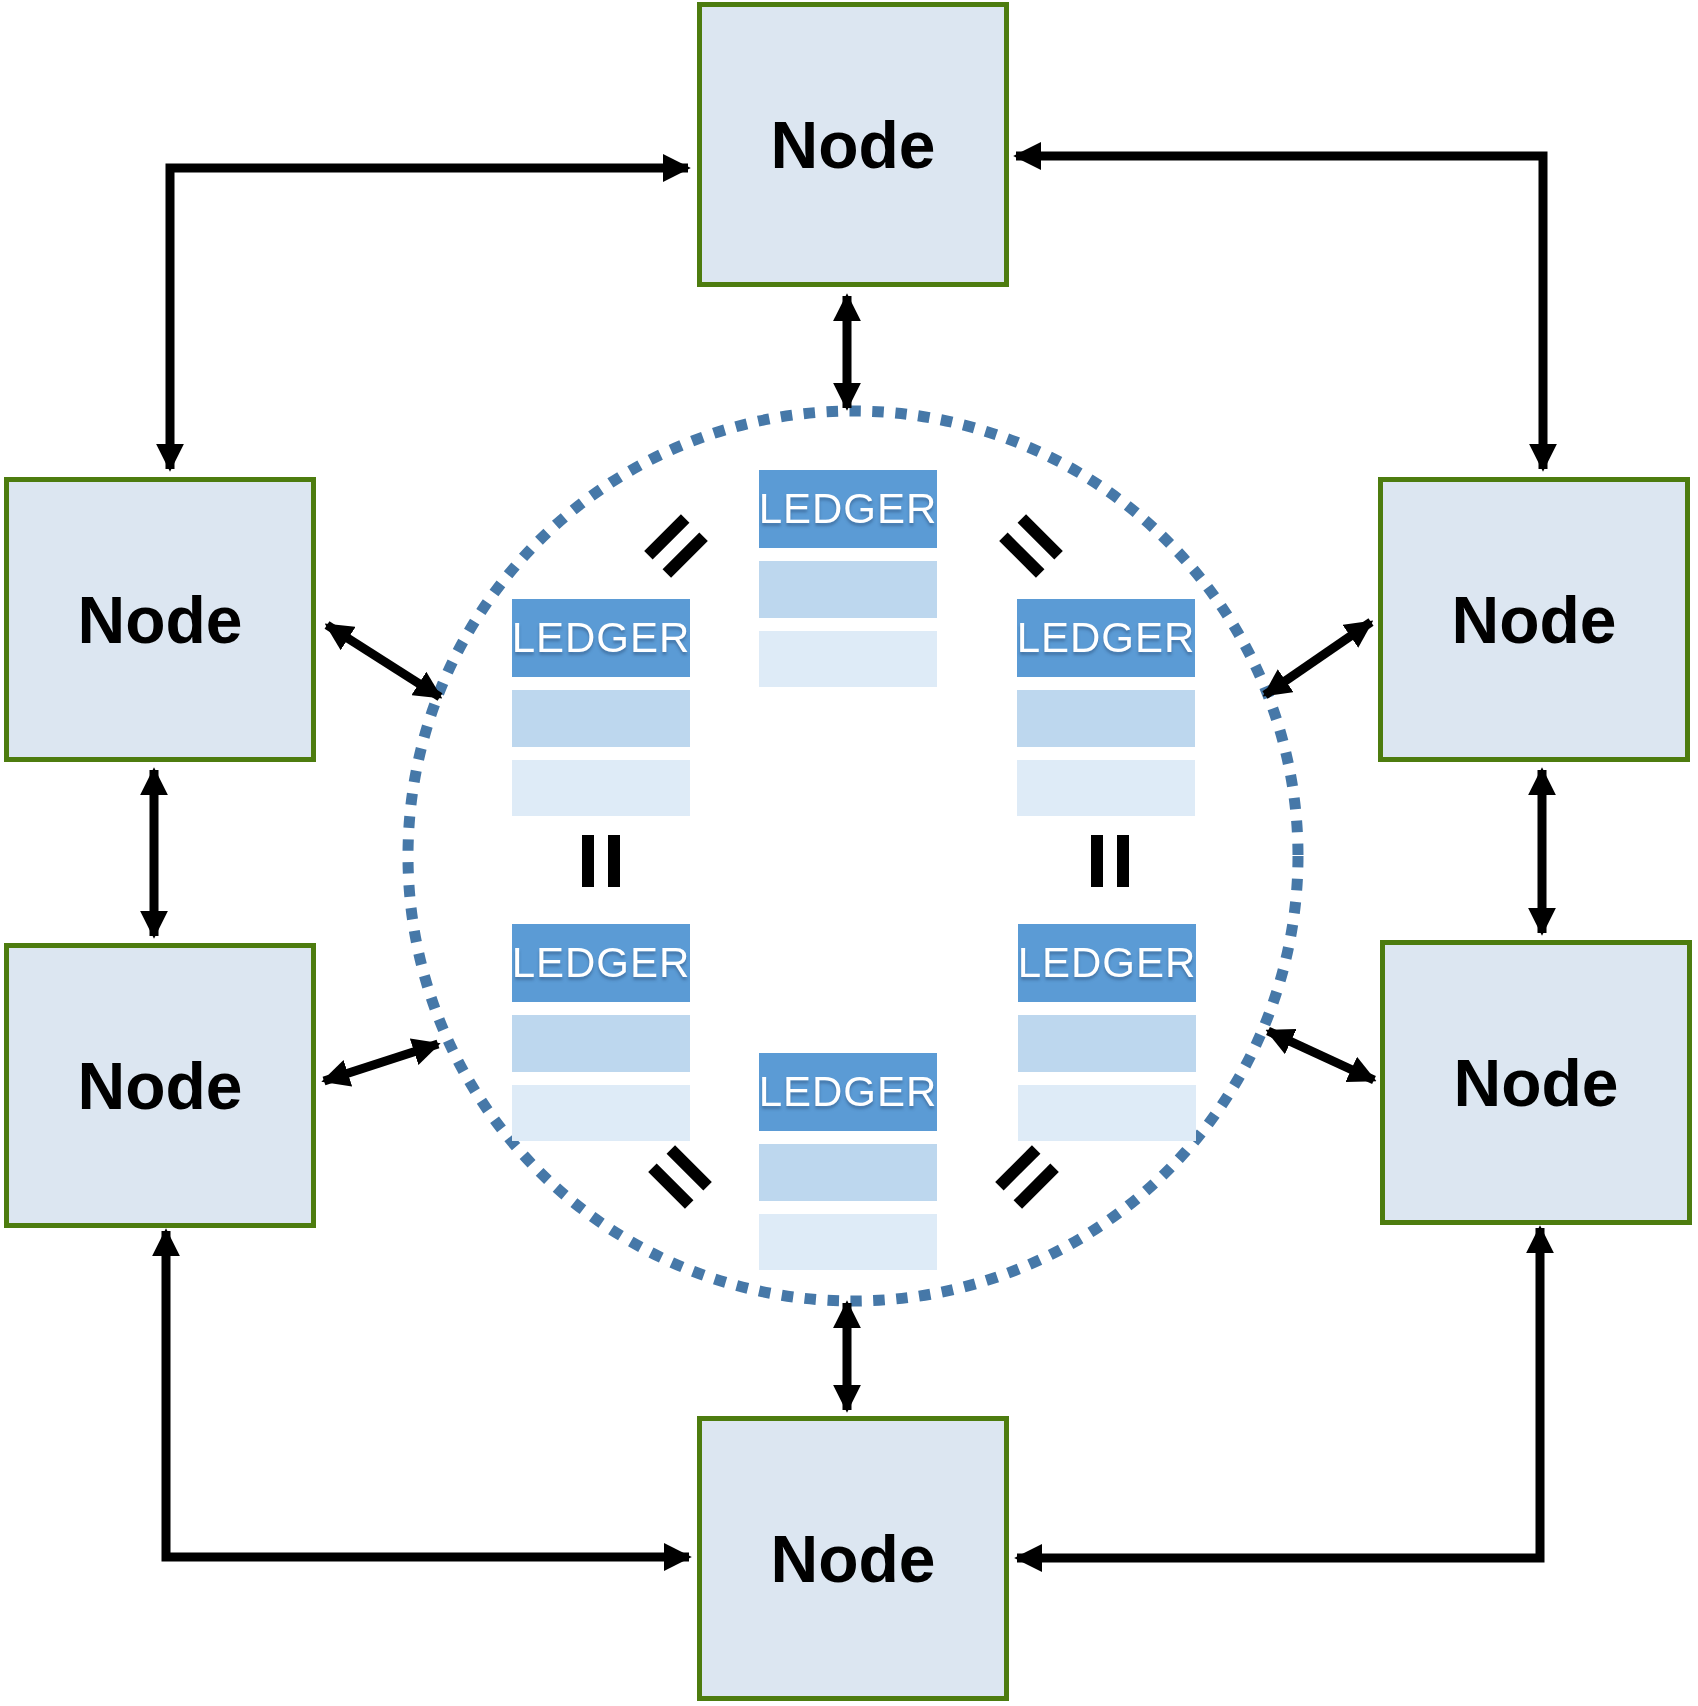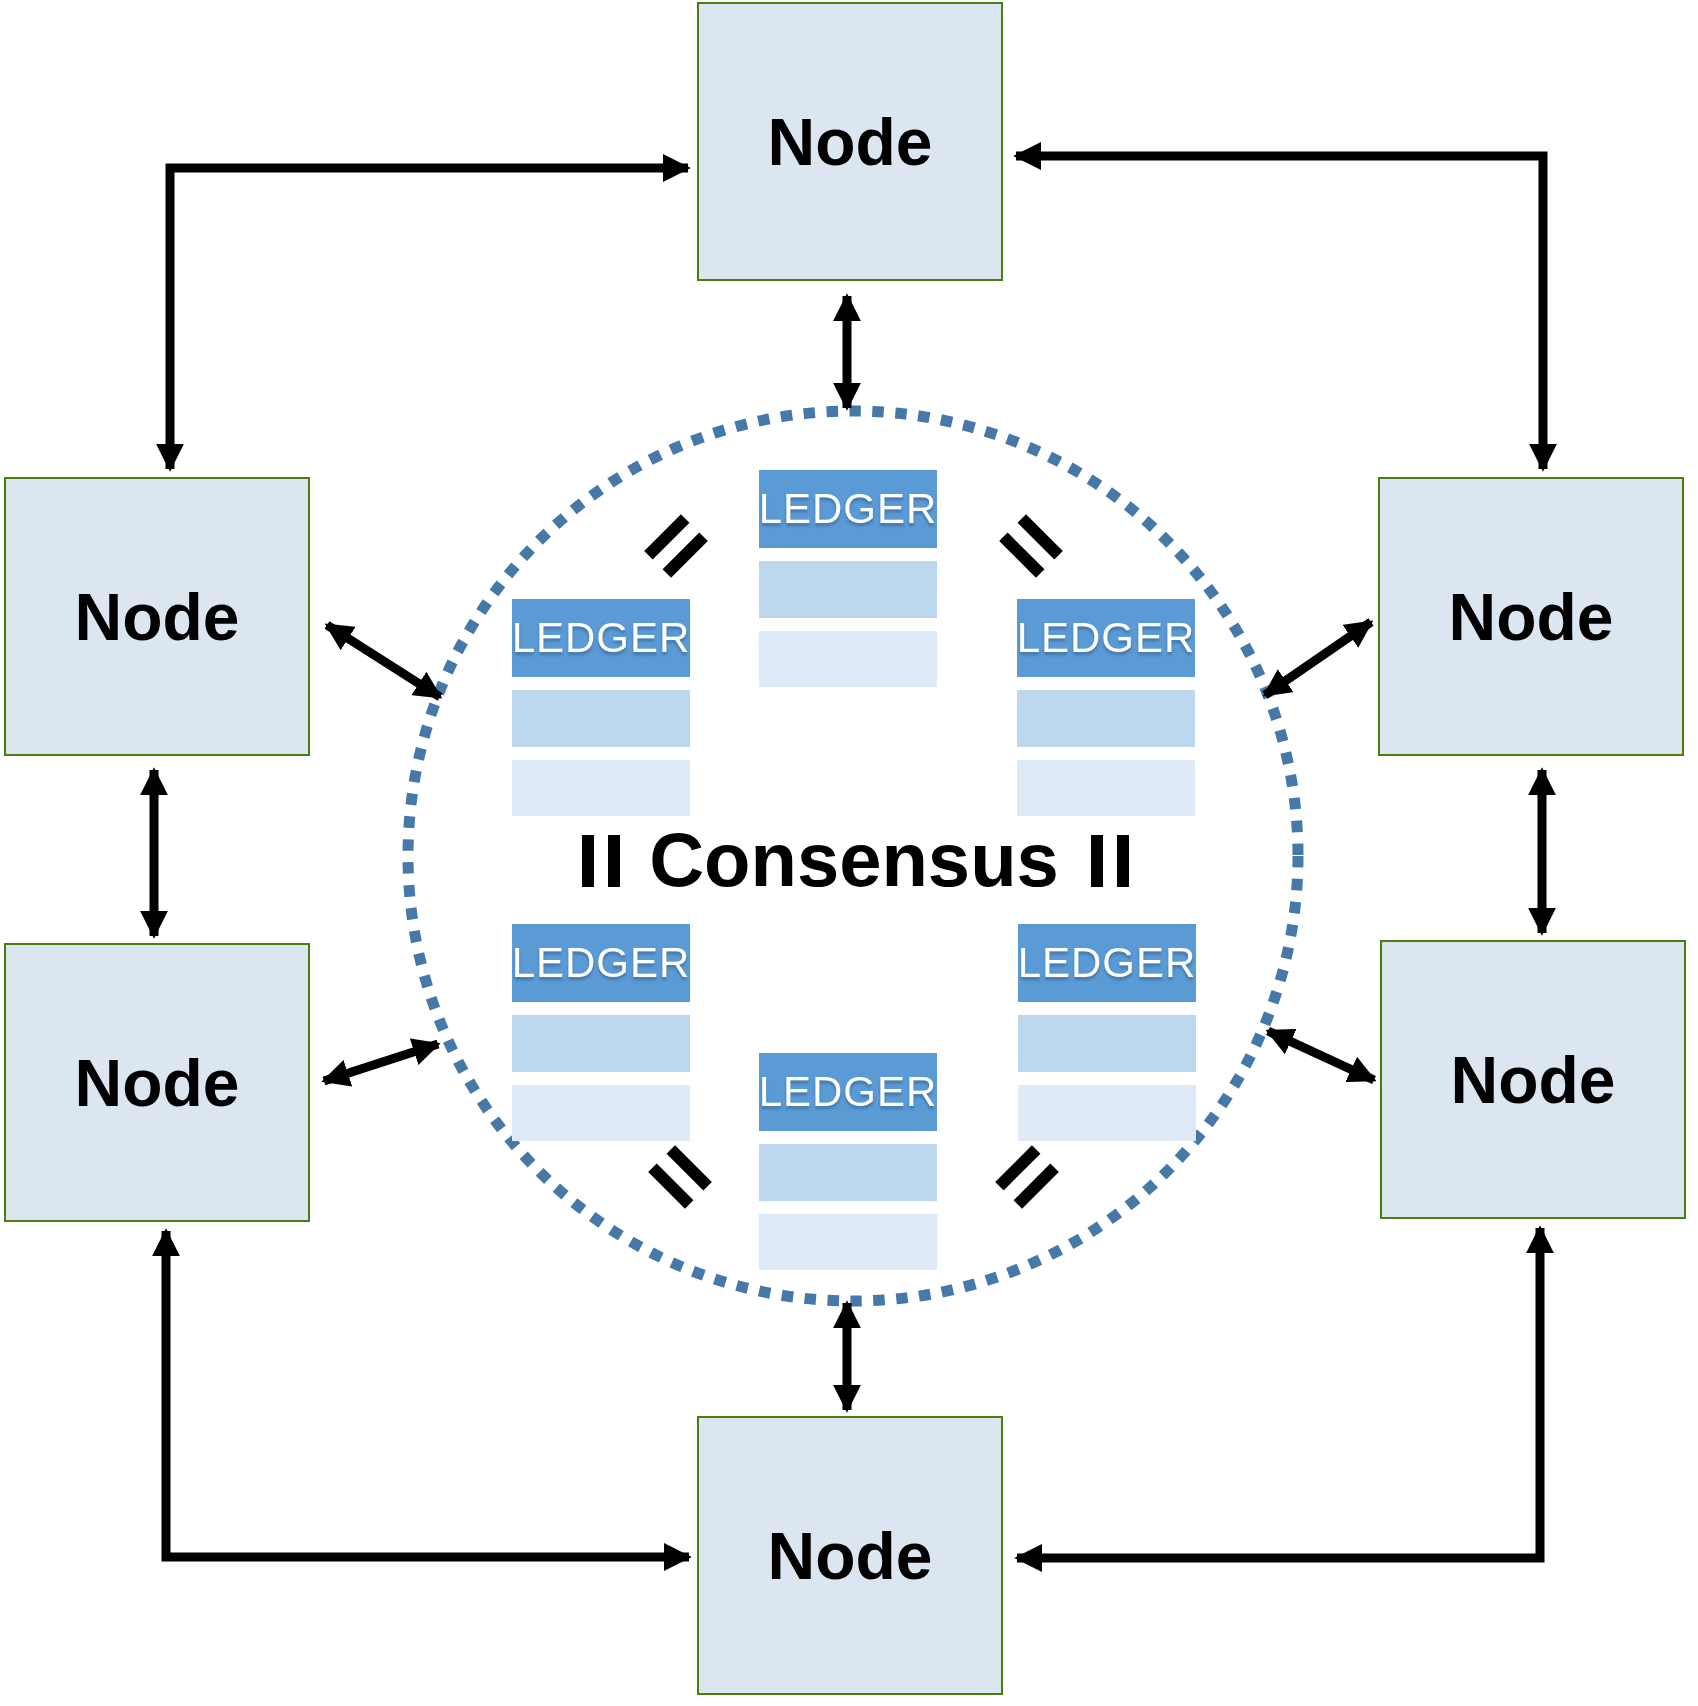--- a/index.html
+++ b/index.html
@@ -14,21 +14,21 @@
   .arrow-layer {
     position: absolute;
     left: 0; top: 0;
     width: 1698px; height: 1706px;
   }
   .node-box {
     position: absolute;
     width: 302px;
     height: 275px;
     background: #dce6f1;
-    border: 2px solid #4d7c0f;
+    border: 5px solid #4d7c0f;
     display: flex;
     align-items: center;
     justify-content: center;
   }
   .node-box .node-label {
     font-size: 66px;
     font-weight: bold;
     color: #000000;
     letter-spacing: 0px;
   }
@@ -185,21 +185,20 @@
     <div class="ledger-header">LEDGER</div>
     <div class="ledger-row-medium"></div>
     <div class="ledger-row-light"></div>
   </div>
   <div class="ledger ledger-bottom-center">
     <div class="ledger-header">LEDGER</div>
     <div class="ledger-row-medium"></div>
     <div class="ledger-row-light"></div>
   </div>
 
-  <div class="consensus-label">Consensus</div>
 
   <div class="equality-mark eq-top-left">
     <div class="bar bar-top"></div>
     <div class="bar bar-bottom"></div>
   </div>
   <div class="equality-mark eq-top-right">
     <div class="bar bar-top"></div>
     <div class="bar bar-bottom"></div>
   </div>
   <div class="equality-mark eq-mid-left">

